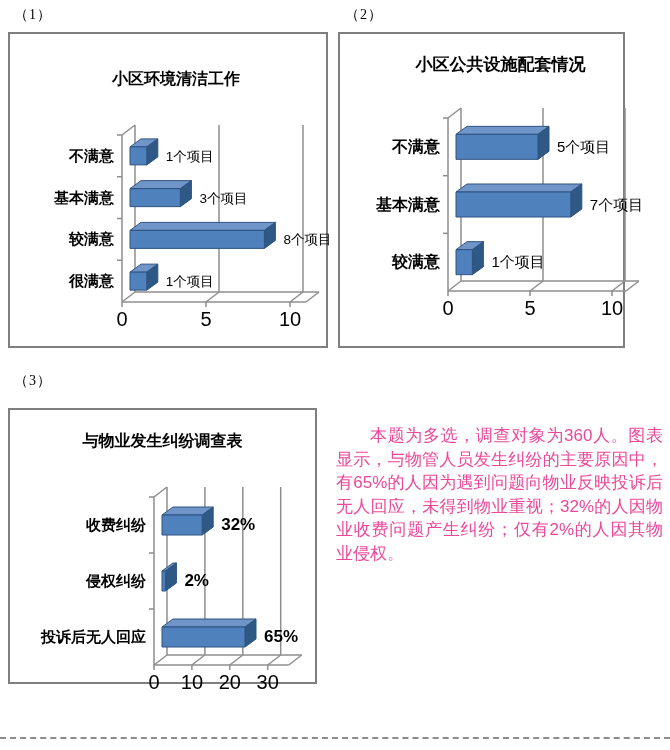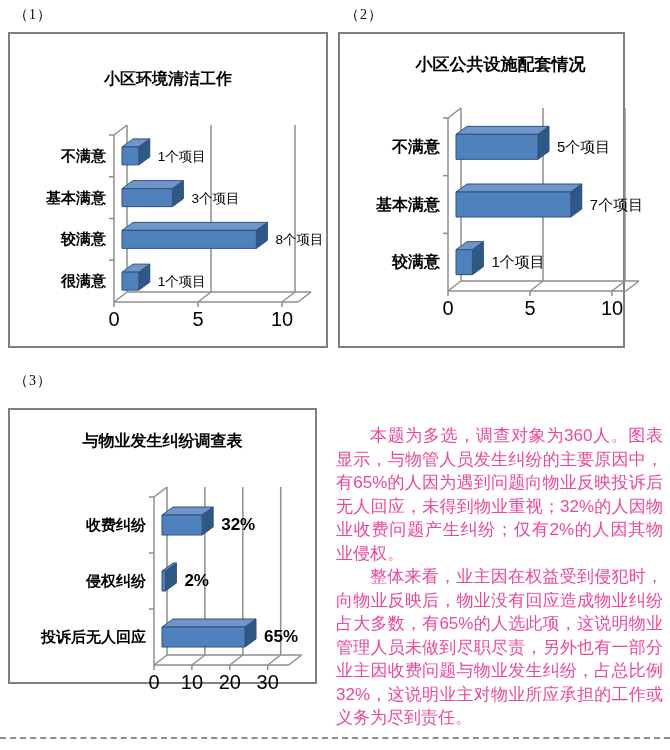--- a/index.html
+++ b/index.html
@@ -15,21 +15,21 @@
   .analysis p{margin:0;text-indent:2em;}
   .divider{position:absolute;left:0;top:737px;width:670px;height:0;
            border-top:2px dashed #8c8c8c;}
 </style>
 </head>
 <body>
 
 <div class="page">
 
   <div class="sec-label" style="left:14px;top:6px;">（1）</div>
-  <div class="panel" style="left:8px;top:32px;width:320px;height:316px;">
+  <div class="panel" style="left:8px;top:32px;width:320px;height:316px;padding-left:8px;">
     <svg id="chart1" width="316" height="312" viewBox="0 0 316 312">
         <text x="158" y="50" font-size="16" text-anchor="middle" font-weight="700" fill="#000000" font-family="&quot;Liberation Sans&quot;,&quot;DejaVu Sans&quot;,sans-serif">小区环境清洁工作</text>
         <line x1="117" y1="91" x2="117" y2="258" stroke="#8e8e8e" stroke-width="1.5"></line>
         <line x1="201" y1="91" x2="201" y2="258" stroke="#8e8e8e" stroke-width="1.5"></line>
         <line x1="285" y1="91" x2="285" y2="258" stroke="#8e8e8e" stroke-width="1.5"></line>
         <line x1="104" y1="101" x2="117" y2="91" stroke="#8e8e8e" stroke-width="1.5"></line>
         <line x1="104" y1="268" x2="288" y2="268" stroke="#8e8e8e" stroke-width="1.5"></line>
         <line x1="117" y1="258" x2="301" y2="258" stroke="#8e8e8e" stroke-width="1.5"></line>
         <line x1="117" y1="258" x2="104" y2="268" stroke="#8e8e8e" stroke-width="1.5"></line>
         <line x1="201" y1="258" x2="188" y2="268" stroke="#8e8e8e" stroke-width="1.5"></line>
@@ -152,17 +152,16 @@
         <text x="136" y="232" font-size="15" text-anchor="end" font-weight="600" fill="#000000" font-family="&quot;Liberation Sans&quot;,&quot;DejaVu Sans&quot;,sans-serif">投诉后无人回应</text>
         <polygon points="152,217 163,209 246.00099999999998,209 235.00099999999998,217" fill="#7095c8" stroke="#2f5280" stroke-width="1"></polygon>
         <polygon points="235.00099999999998,217 246.00099999999998,209 246.00099999999998,229 235.00099999999998,237" fill="#2e5984" stroke="#2f5280" stroke-width="1"></polygon>
         <polygon points="152,217 235.00099999999998,217 235.00099999999998,237 152,237" fill="#4f81bd" stroke="#2f5280" stroke-width="1"></polygon>
         <text x="254.00099999999998" y="232" font-size="17" text-anchor="start" font-weight="600" fill="#000000" font-family="&quot;Liberation Sans&quot;,&quot;DejaVu Sans&quot;,sans-serif">65%</text>
       </svg>
   </div>
 
   <div class="analysis">
     <p>本题为多选，调查对象为360人。图表显示，与物管人员发生纠纷的主要原因中，有65%的人因为遇到问题向物业反映投诉后无人回应，未得到物业重视；32%的人因物业收费问题产生纠纷；仅有2%的人因其物业侵权。</p>
-    <p>整体来看，业主因在权益受到侵犯时，向物业反映后，物业没有回应造成物业纠纷占大多数，有65%的人选此项，这说明物业管理人员未做到尽职尽责，另外也有一部分业主因收费问题与物业发生纠纷，占总比例32%，这说明业主对物业所应承担的工作或义务为尽到责任。</p>
   </div>
 
   <div class="divider"></div>
 </div>
 
 </body></html>

